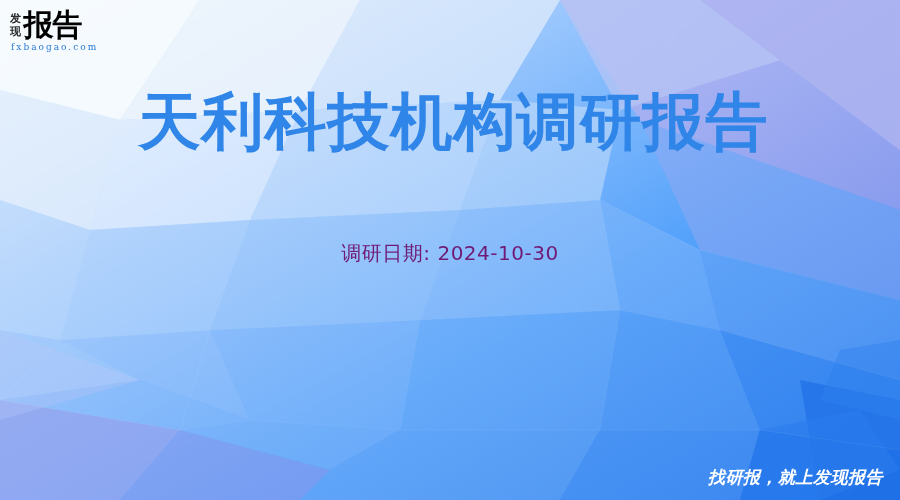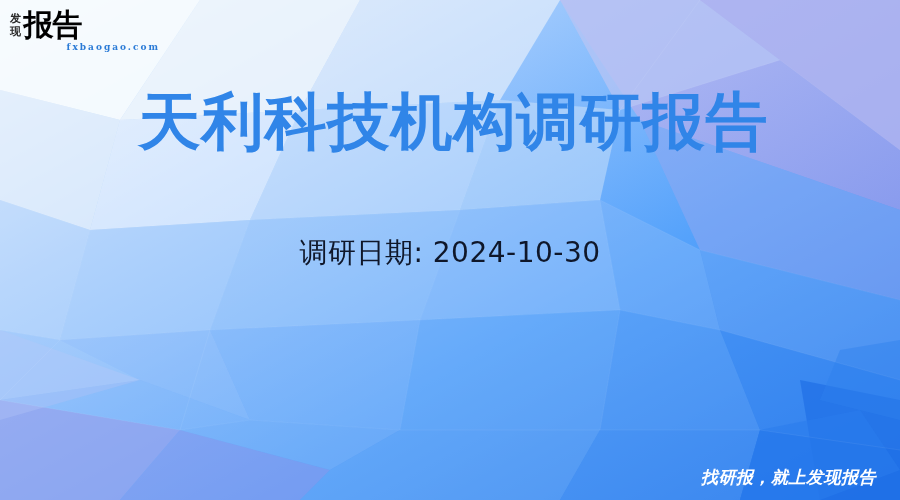--- a/index.html
+++ b/index.html
@@ -44,25 +44,24 @@
   }
   #logo-main {
     font-size:30px; line-height:30px;
     font-weight:900; color:#000000;
     letter-spacing:-1px;
     font-family:"DejaVu Sans","Liberation Sans",sans-serif;
   }
   #logo-domain {
     margin-top:2px;
     font-size:9px; line-height:10px;
-    color:#2a7ad6; font-weight:700;
+    color:#2a7ad6; font-weight:400;
     letter-spacing:2.0px;
     font-family:"DejaVu Serif","Liberation Serif",serif;
     padding-left:1px;
-    text-align:right;
   }
   
   #title-block {
     position:absolute;
     left:0; right:0; top:86px;
     text-align:center;
     z-index:5;
     margin-left:7px;
   }
   #main-title {
@@ -70,32 +69,32 @@
     line-height:72px;
     font-weight:900;
     color:#3085e8;
     letter-spacing:1px;
     font-family:"DejaVu Sans","Liberation Sans",sans-serif;
   }
   #subtitle {
     position:absolute;
     left:0; right:0; top:232px;
     text-align:center;
-    font-size:28px;
+    font-size:20px;
     line-height:42px;
     font-weight:400;
-    color:#0f172a;
+    color:#701a75;
     letter-spacing:0.5px;
     z-index:5;
     font-family:"DejaVu Sans","Liberation Sans",sans-serif;
   }
   
   #tagline {
     position:absolute;
-    right:24px; bottom:12px;
+    right:17px; bottom:12px;
     font-size:17px;
     line-height:22px;
     font-weight:700;
     font-style:italic;
     color:#ffffff;
     letter-spacing:0.5px;
     z-index:5;
     font-family:"DejaVu Sans","Liberation Sans",sans-serif;
   }
 </style>

